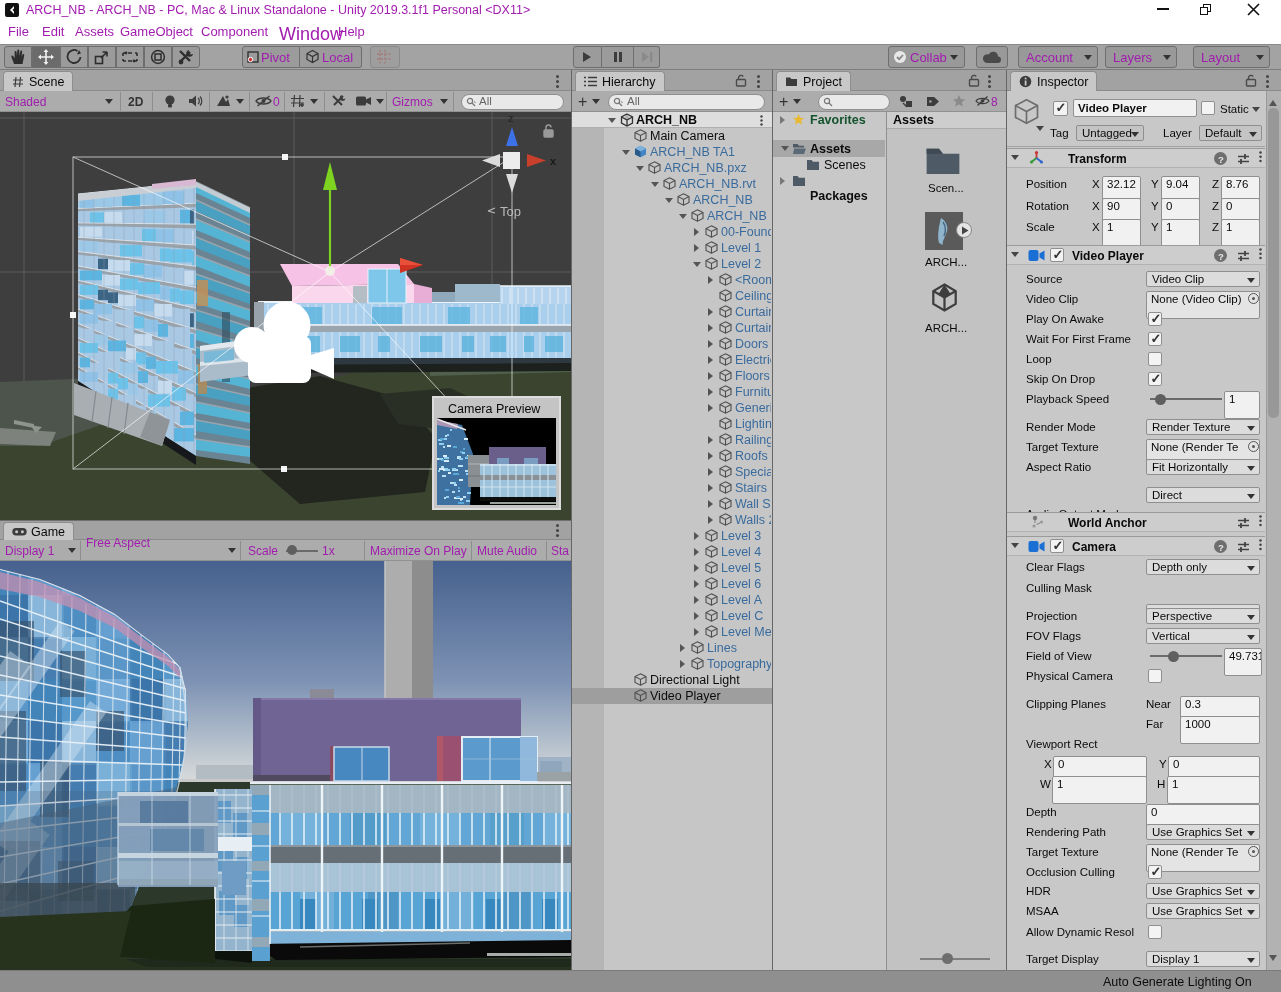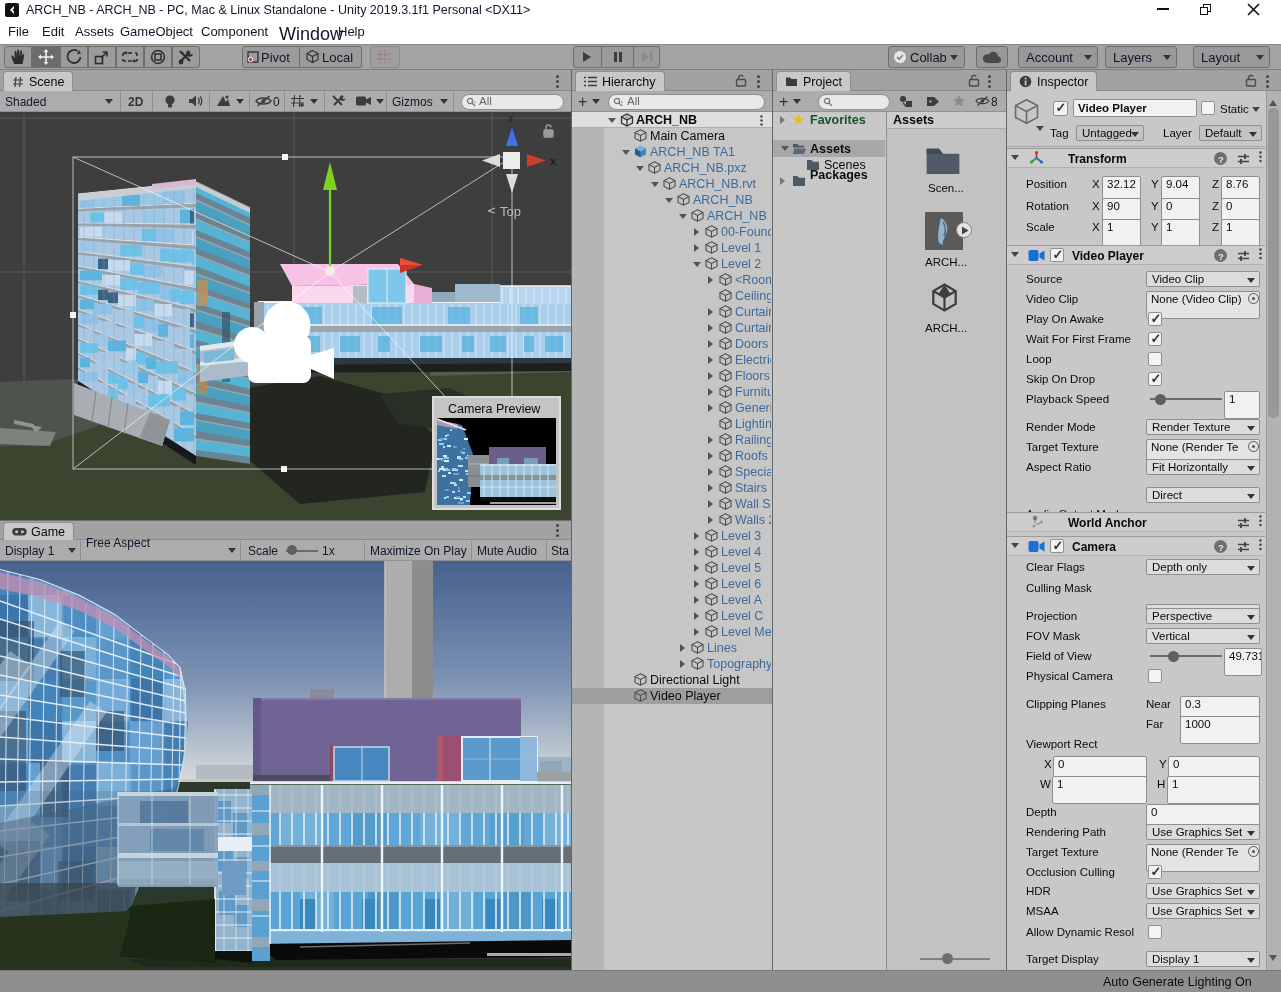--- a/index.html
+++ b/index.html
@@ -1,17 +1,17 @@
 <!DOCTYPE html>
 <html><head><meta charset="utf-8"><style>
 *{margin:0;padding:0;box-sizing:border-box}
 body{font-family:"Liberation Sans",sans-serif;}
 #w{position:relative;width:1281px;height:992px;background:#c8c8c8;overflow:hidden;font-family:"Liberation Sans",sans-serif}
 .ab{position:absolute}
-.tx{position:absolute;white-space:nowrap;color:#0f172a}
+.tx{position:absolute;white-space:nowrap;color:#a21caf}
 .tab{position:absolute;top:1px;height:20px;background:#c8c8c8;border:1px solid #8e8e8e;border-bottom:none;border-radius:4px 4px 0 0;display:flex;align-items:center;padding:0 8px;font-size:12.5px;color:#090909}
 .tbar{position:absolute;background:#a2a2a2;border-bottom:1px solid #8a8a8a}
 .ptool{position:absolute;background:#acacac;border-bottom:1px solid #919191}
 .srch{position:absolute;background:#e9e9e9;border:1px solid #8f8f8f;border-radius:8px;font-size:11.5px;color:#777}
 .fld{position:absolute;background:#f1f1f1;border:1px solid #8f8f8f;border-radius:2px;font-size:11.5px;color:#0a0a0a;padding:1px 0 0 4px;height:28px;overflow:hidden;white-space:nowrap}
 .dd{position:absolute;background:#dcdcdc;border:1px solid #8f8f8f;border-radius:2px;font-size:11.5px;color:#0a0a0a;padding:1px 0 0 5px;height:16px;overflow:hidden;white-space:nowrap}
 .dd:after{content:"";position:absolute;right:4px;top:6px;border:4px solid transparent;border-top:5px solid #333}
 .cb{position:absolute;width:14px;height:14px;background:#f3f3f3;border:1px solid #8f8f8f;border-radius:2px}
 .ck{position:absolute;width:14px;height:14px;font-size:13px;color:#333;font-weight:bold;line-height:14px;text-align:center}
 .lbl{position:absolute;font-size:11.5px;color:#0a0a0a;white-space:nowrap}
@@ -1287,21 +1287,21 @@
     </svg>
 <div class="hrow" style="left:810px;top:141px;color:#0c0c0c;font-weight:bold">Assets</div>
 <svg class="ab" style="left:806px;top:159px" width="14" height="12" viewBox="0 0 14 12">
       <path d="M1 1 H5.5 L7 2.8 H13 V11 H1 Z" fill="#4e5a66"></path>
     </svg>
 <div class="hrow" style="left:824px;top:157px;color:#0c0c0c">Scenes</div>
 <div class="arr" style="left:780px;top:177px;border:4px solid transparent;border-left:5px solid #777"></div>
 <svg class="ab" style="left:792px;top:175px" width="14" height="12" viewBox="0 0 14 12">
       <path d="M1 1 H5.5 L7 2.8 H13 V11 H1 Z" fill="#4e5a66"></path>
     </svg>
-<div class="hrow" style="left:810px;top:167px;color:#0c0c0c;font-weight:bold">Packages</div>
+<div class="hrow" style="left:810px;top:188px;color:#0c0c0c;font-weight:bold">Packages</div>
 <div class="ab" style="left:886px;top:112px;width:1px;height:858px;background:#8f8f8f"></div>
 <div class="ab" style="left:887px;top:112px;width:119px;height:17px;background:#cdcdcd;border-bottom:1px solid #aaa"></div>
 <div class="hrow" style="left:893px;top:112px;color:#090909;font-weight:bold">Assets</div>
 <svg class="ab" style="left:925px;top:146px" width="36" height="30" viewBox="0 0 44 36">
       <path d="M2 3 H17 L22 9 H42 V34 H2 Z" fill="#4e5a66"></path>
       <path d="M2 3 H17 L22 9 H2 Z" fill="#3f4a55"></path>
     </svg>
 <div class="hrow" style="left:928px;top:180px;color:#0c0c0c;font-size:11.5px">Scen...</div>
 <div class="ab" style="left:925px;top:212px;width:38px;height:38px;background:#5a5a5a"></div>
 <svg class="ab" style="left:933px;top:216px" width="22" height="30" viewBox="0 0 22 30">
@@ -1470,21 +1470,21 @@
       <path d="M1 3.5 H12 M1 8.5 H12" stroke="#444" stroke-width="1.3"></path>
       <path d="M8 1 V6 M4 6 V11" stroke="#444" stroke-width="1.8"></path>
     </svg>
     <div class="dots3" style="left:1259px;top:539px;transform:scale(0.85)"></div>
 <div class="lbl" style="left:1026px;top:561px">Clear Flags</div>
 <div class="dd" style="left:1146px;top:559px;width:114px">Depth only</div>
 <div class="lbl" style="left:1026px;top:582px">Culling Mask</div>
 <div class="dd" style="left:1146px;top:604px;width:114px">Everything</div>
 <div class="lbl" style="left:1026px;top:610px">Projection</div>
 <div class="dd" style="left:1146px;top:608px;width:114px">Perspective</div>
-<div class="lbl" style="left:1026px;top:630px">FOV Mask</div>
+<div class="lbl" style="left:1026px;top:630px">FOV Flags</div>
 <div class="dd" style="left:1146px;top:628px;width:114px">Vertical</div>
 <div class="lbl" style="left:1026px;top:650px">Field of View</div>
 <div class="ab" style="left:1150px;top:655px;width:72px;height:2px;background:#6a6a6a"></div>
 <div class="ab" style="left:1168px;top:651px;width:11px;height:11px;border-radius:50%;background:#5f5f5f"></div>
 <div class="fld" style="left:1224px;top:648px;width:38px">49.7312</div>
 <div class="lbl" style="left:1026px;top:670px">Physical Camera</div>
 <div class="cb" style="left:1148px;top:669px"></div>
 <div class="lbl" style="left:1026px;top:698px">Clipping Planes</div>
 <div class="lbl" style="left:1146px;top:698px">Near</div>
 <div class="fld" style="left:1180px;top:696px;width:80px">0.3</div>

